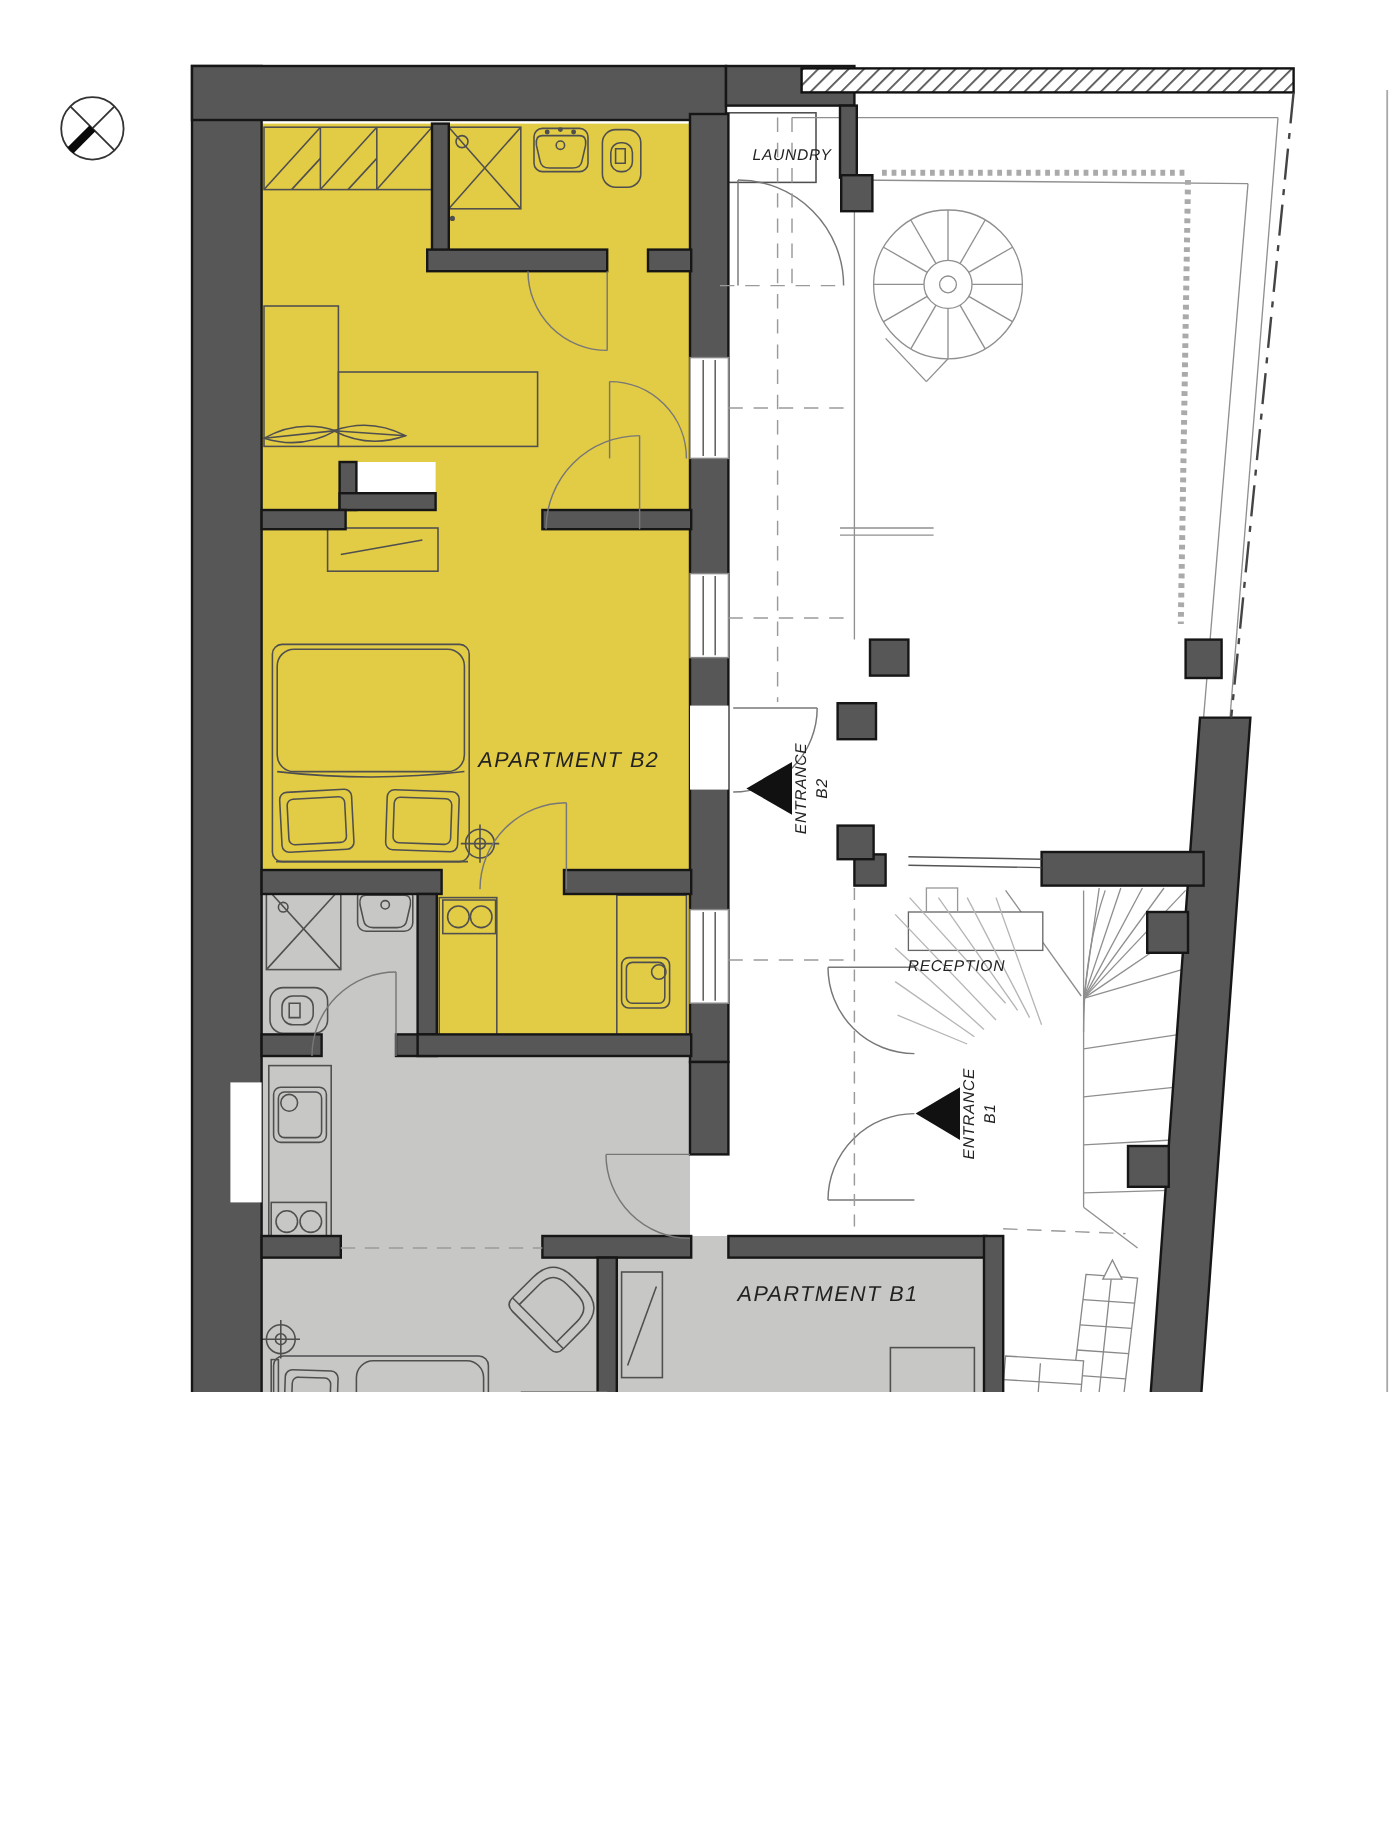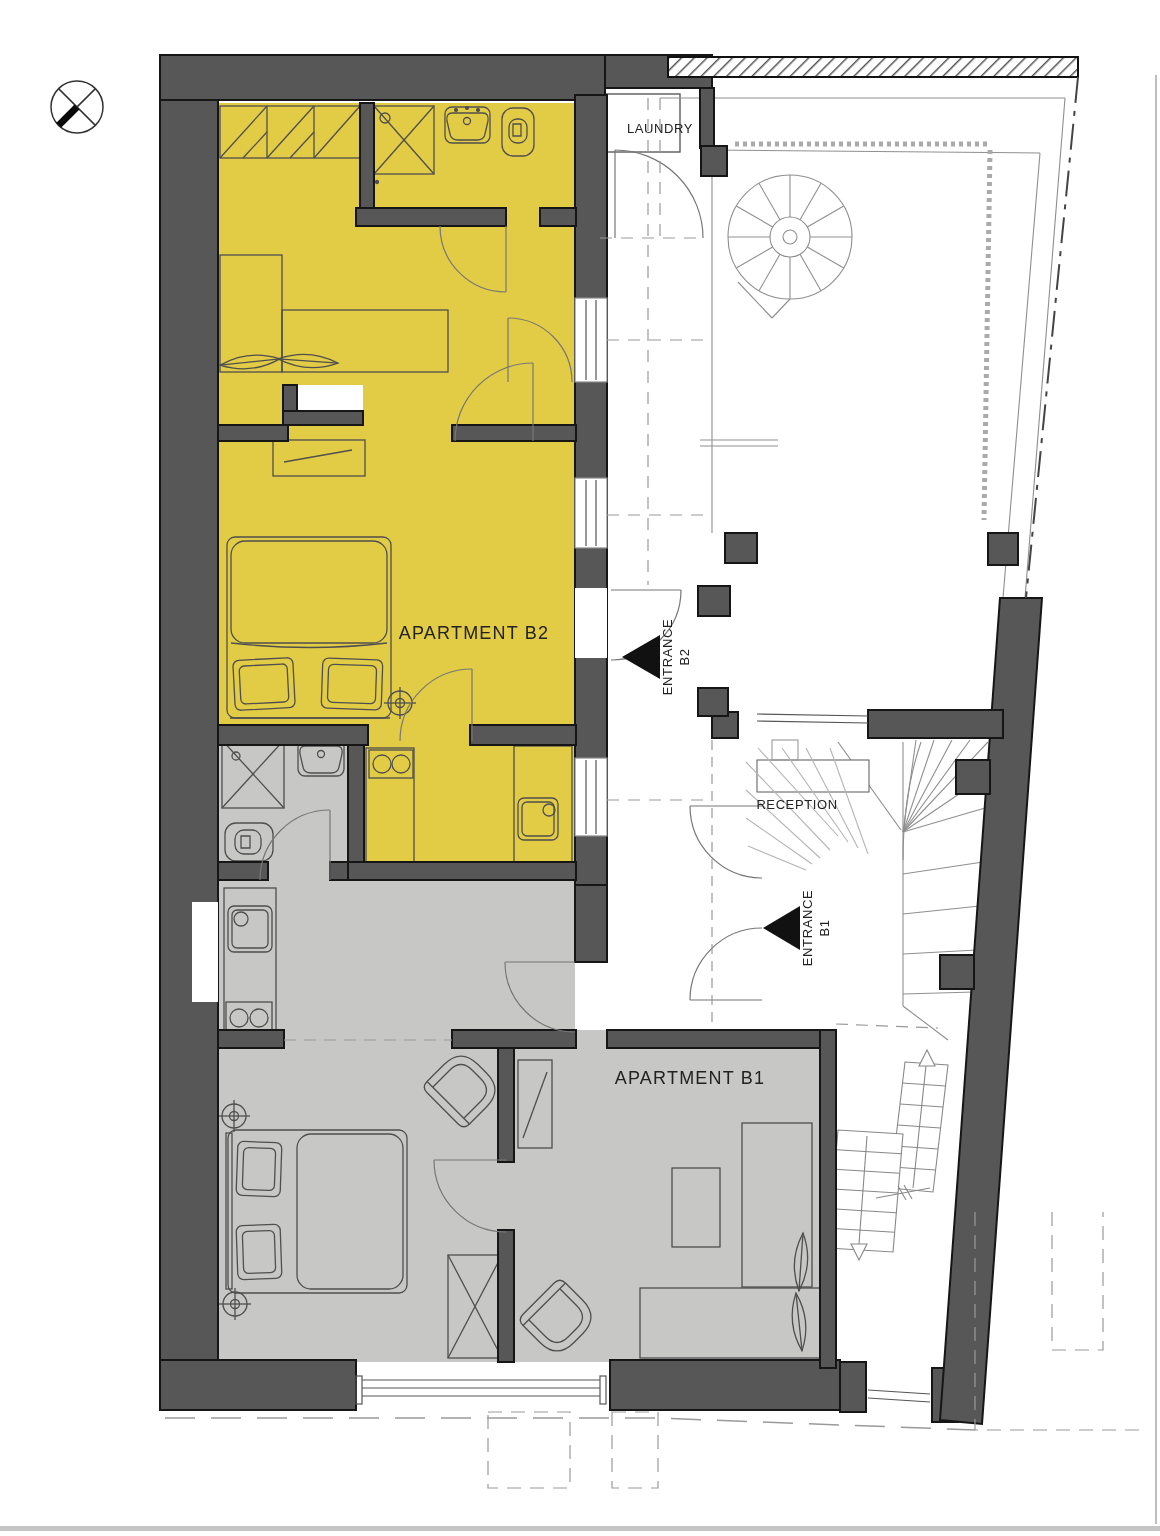--- a/index.html
+++ b/index.html
@@ -1,17 +1,17 @@
 <!DOCTYPE html>
 <html><head>
 <meta charset="utf-8">
 <style>
   html,body{margin:0;padding:0;background:#ffffff;}
-  .wrap{width:1160px;height:1536px;position:relative;background:#fff;overflow:hidden;
-        font-family:"Liberation Sans", sans-serif;}
+  .wrap{width:1160px;height:1160px;position:relative;background:#fff;overflow:hidden;
+        font-family:"Liberation Sans", sans-serif;font-style:italic;}
   svg{display:block;}
   text{font-family:"Liberation Sans", sans-serif;fill:#222;}
   .room-label{font-size:18px;letter-spacing:1.2px;}
   .small-label{font-size:13px;letter-spacing:0.6px;}
   .vert-label{font-size:13px;letter-spacing:0.6px;}
 </style>
 </head>
 <body>
 
 <div class="wrap">

